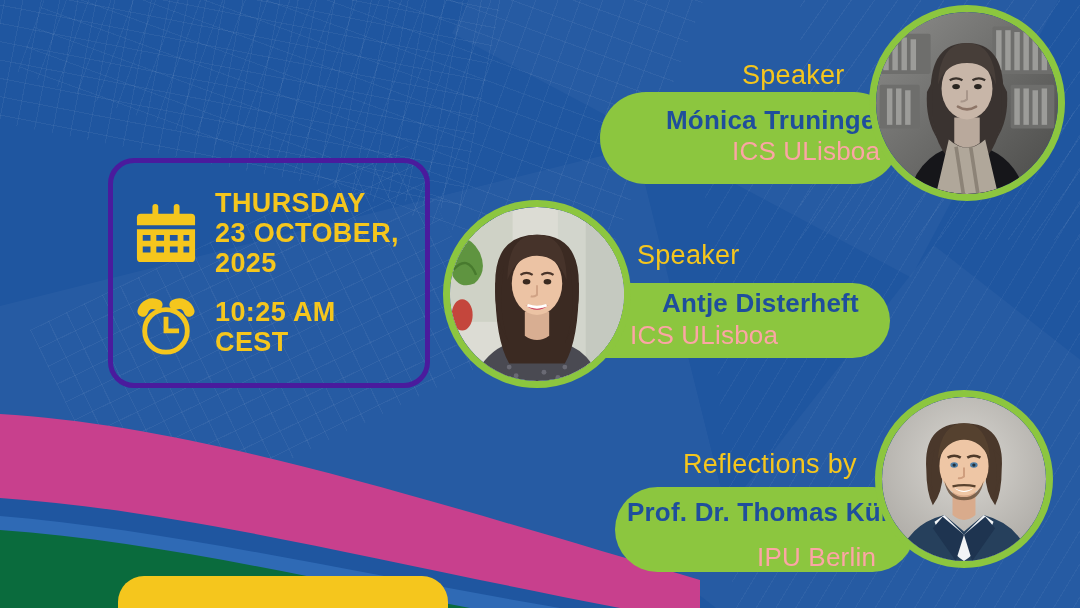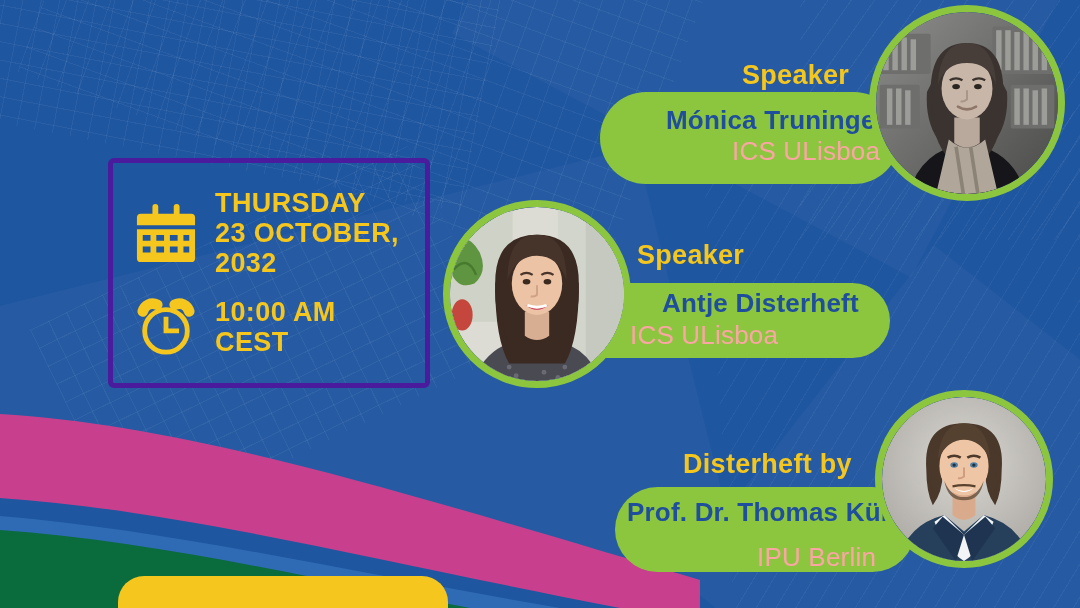--- a/index.html
+++ b/index.html
@@ -65,38 +65,38 @@
     transform:rotate(-26deg); transform-origin:left top;
   }
 
   
   .ribbons { position:absolute; left:0; bottom:0; width:700px; height:260px; }
 
   
   #datebox {
     position:absolute; left:108px; top:158px;
     width:322px; height:230px;
-    border:5px solid #4a1b9d; border-radius:6px;
+    border:5px solid #4a1b9d; border-radius:26px;
     display:flex; flex-direction:column;
     justify-content:center; gap:18px;
     padding:12px 14px 12px 22px;
   }
   .dt-row { display:flex; align-items:center; gap:18px; }
   .dt-icon { flex:0 0 auto; width:62px; height:62px; }
   .dt-text {
     color:#f5c61d; font-weight:bold; line-height:1.12;
     letter-spacing:.4px;
   }
   .dt-text.date { font-size:27px; }
   .dt-text.time { font-size:27px; }
 
   
   .card { position:absolute; }
   .role {
-    position:absolute; color:#f5c61d; font-weight:bold;
+    position:absolute; color:#f5c61d; font-weight:normal;
     font-size:27px; letter-spacing:.3px; white-space:nowrap;
     z-index:3;
   }
   .pill {
     position:absolute; background:#8cc63f; z-index:1;
   }
   .pill-text { position:absolute; z-index:3; white-space:nowrap; }
   .name {
     color:#1f4e9c; font-weight:bold; font-size:26px; letter-spacing:.2px;
   }
@@ -141,35 +141,35 @@
         <svg viewBox="0 0 64 64" fill="#f5c61d">
           <rect x="18" y="2" width="6" height="16" rx="3"></rect>
           <rect x="40" y="2" width="6" height="16" rx="3"></rect>
           <path d="M6 12h52a4 4 0 0 1 4 4v8H2v-8a4 4 0 0 1 4-4z"></path>
           <path d="M2 28h60v30a4 4 0 0 1-4 4H6a4 4 0 0 1-4-4V28zm6 6v6h8v-6H8zm14 0v6h8v-6h-8zm14 0v6h8v-6h-8zm14 0v6h6v-6h-6zM8 46v6h8v-6H8zm14 0v6h8v-6h-8zm14 0v6h8v-6h-8zm14 0v6h6v-6h-6z" fill-rule="evenodd"></path>
         </svg>
       </span>
       <span class="dt-text date">
         <span>THURSDAY</span><br>
         <span>23 OCTOBER,</span><br>
-        <span>2032</span>
+        <span>2025</span>
       </span>
     </div>
 
     <div class="dt-row">
       <span class="dt-icon">
         <svg viewBox="0 0 64 64" fill="none" stroke="#f5c61d" stroke-width="5">
           <circle cx="32" cy="36" r="22"></circle>
           <path d="M32 24v12h11" stroke-linecap="square"></path>
           <path d="M8 16c2-7 9-10 15-7" stroke-width="11" stroke-linecap="round"></path>
           <path d="M56 16c-2-7-9-10-15-7" stroke-width="11" stroke-linecap="round"></path>
         </svg>
       </span>
       <span class="dt-text time">
-        <span>10:00 AM</span><br>
+        <span>10:25 AM</span><br>
         <span>CEST</span>
       </span>
     </div>
   </div>
 
   <div class="card">
     <div class="role" style="left:742px; top:60px;">Speaker</div>
     <div class="pill" style="left:600px; top:92px; width:300px; height:92px; border-radius:46px;"></div>
     <div class="pill-text name" style="left:666px; top:105px;">Mónica Truninger</div>
     <div class="pill-text affil" style="left:732px; top:136px;">ICS ULisboa</div>
@@ -287,21 +287,21 @@
           <path d="M40.5 39 q3.5-2.2 7 0 M52.5 39 q3.5-2.2 7 0" stroke="#4a352a" stroke-width="1.3" fill="none"></path>
           <path d="M50 45 v5.5 q-2 1.4-3.6 .8" stroke="#d0a285" stroke-width="1.1" fill="none"></path>
           <path d="M43 56 q7 5 14 0 q-7 6-14 0z" fill="#c8305e"></path>
           <path d="M44.5 56.5 q5.5 2 11 0" stroke="#fff" stroke-width="1.6" fill="none"></path>
         </g>
       </svg>
     </div>
   </div>
 
   <div class="card">
-    <div class="role" style="left:683px; top:449px;">Disterheft by</div>
+    <div class="role" style="left:683px; top:449px;">Reflections by</div>
     <div class="pill" style="left:615px; top:487px; width:300px; height:85px; border-radius:43px;"></div>
     <div class="pill-text name" style="left:627px; top:497px;">Prof. Dr. Thomas Kühn</div>
     <div class="pill-text affil" style="left:757px; top:530px;margin-top:12px;">IPU Berlin</div>
 
     <div class="photo" style="left:875px; top:390px; width:178px; height:178px;">
       <svg viewBox="0 0 100 100">
         <defs>
           <clipPath id="c3">
               <circle cx="50" cy="50" r="50"></circle>
             </clipPath>

